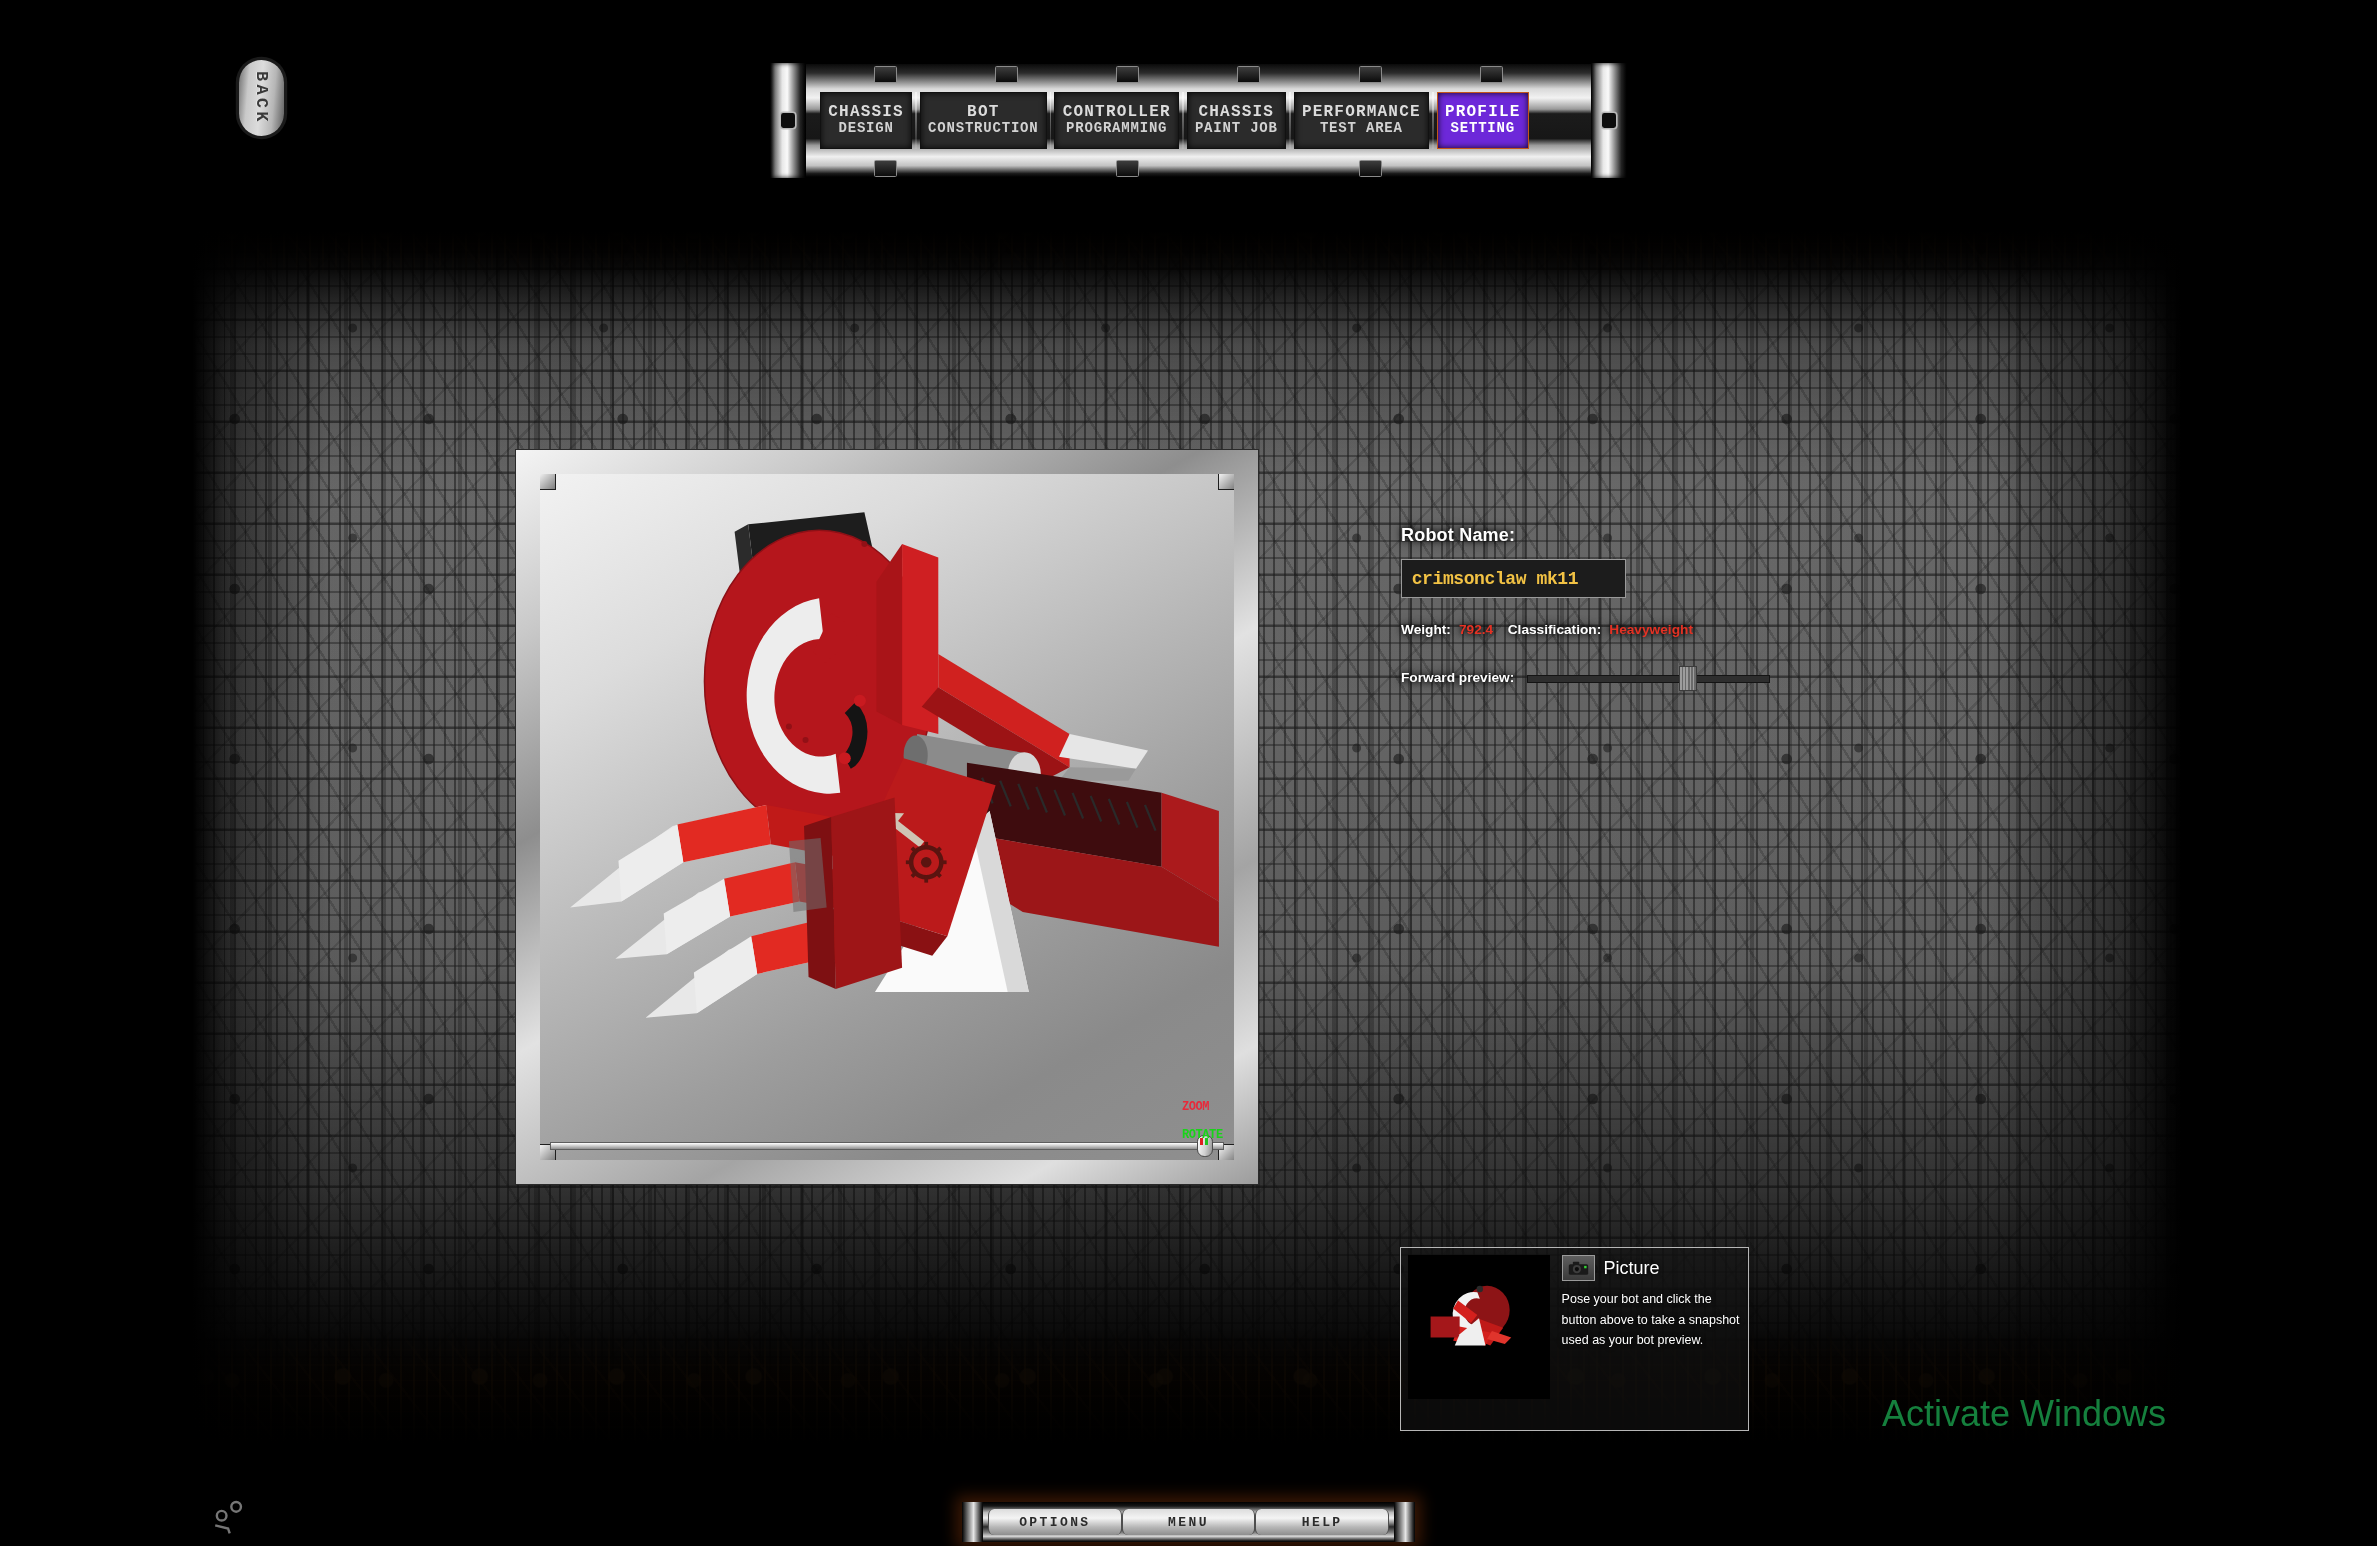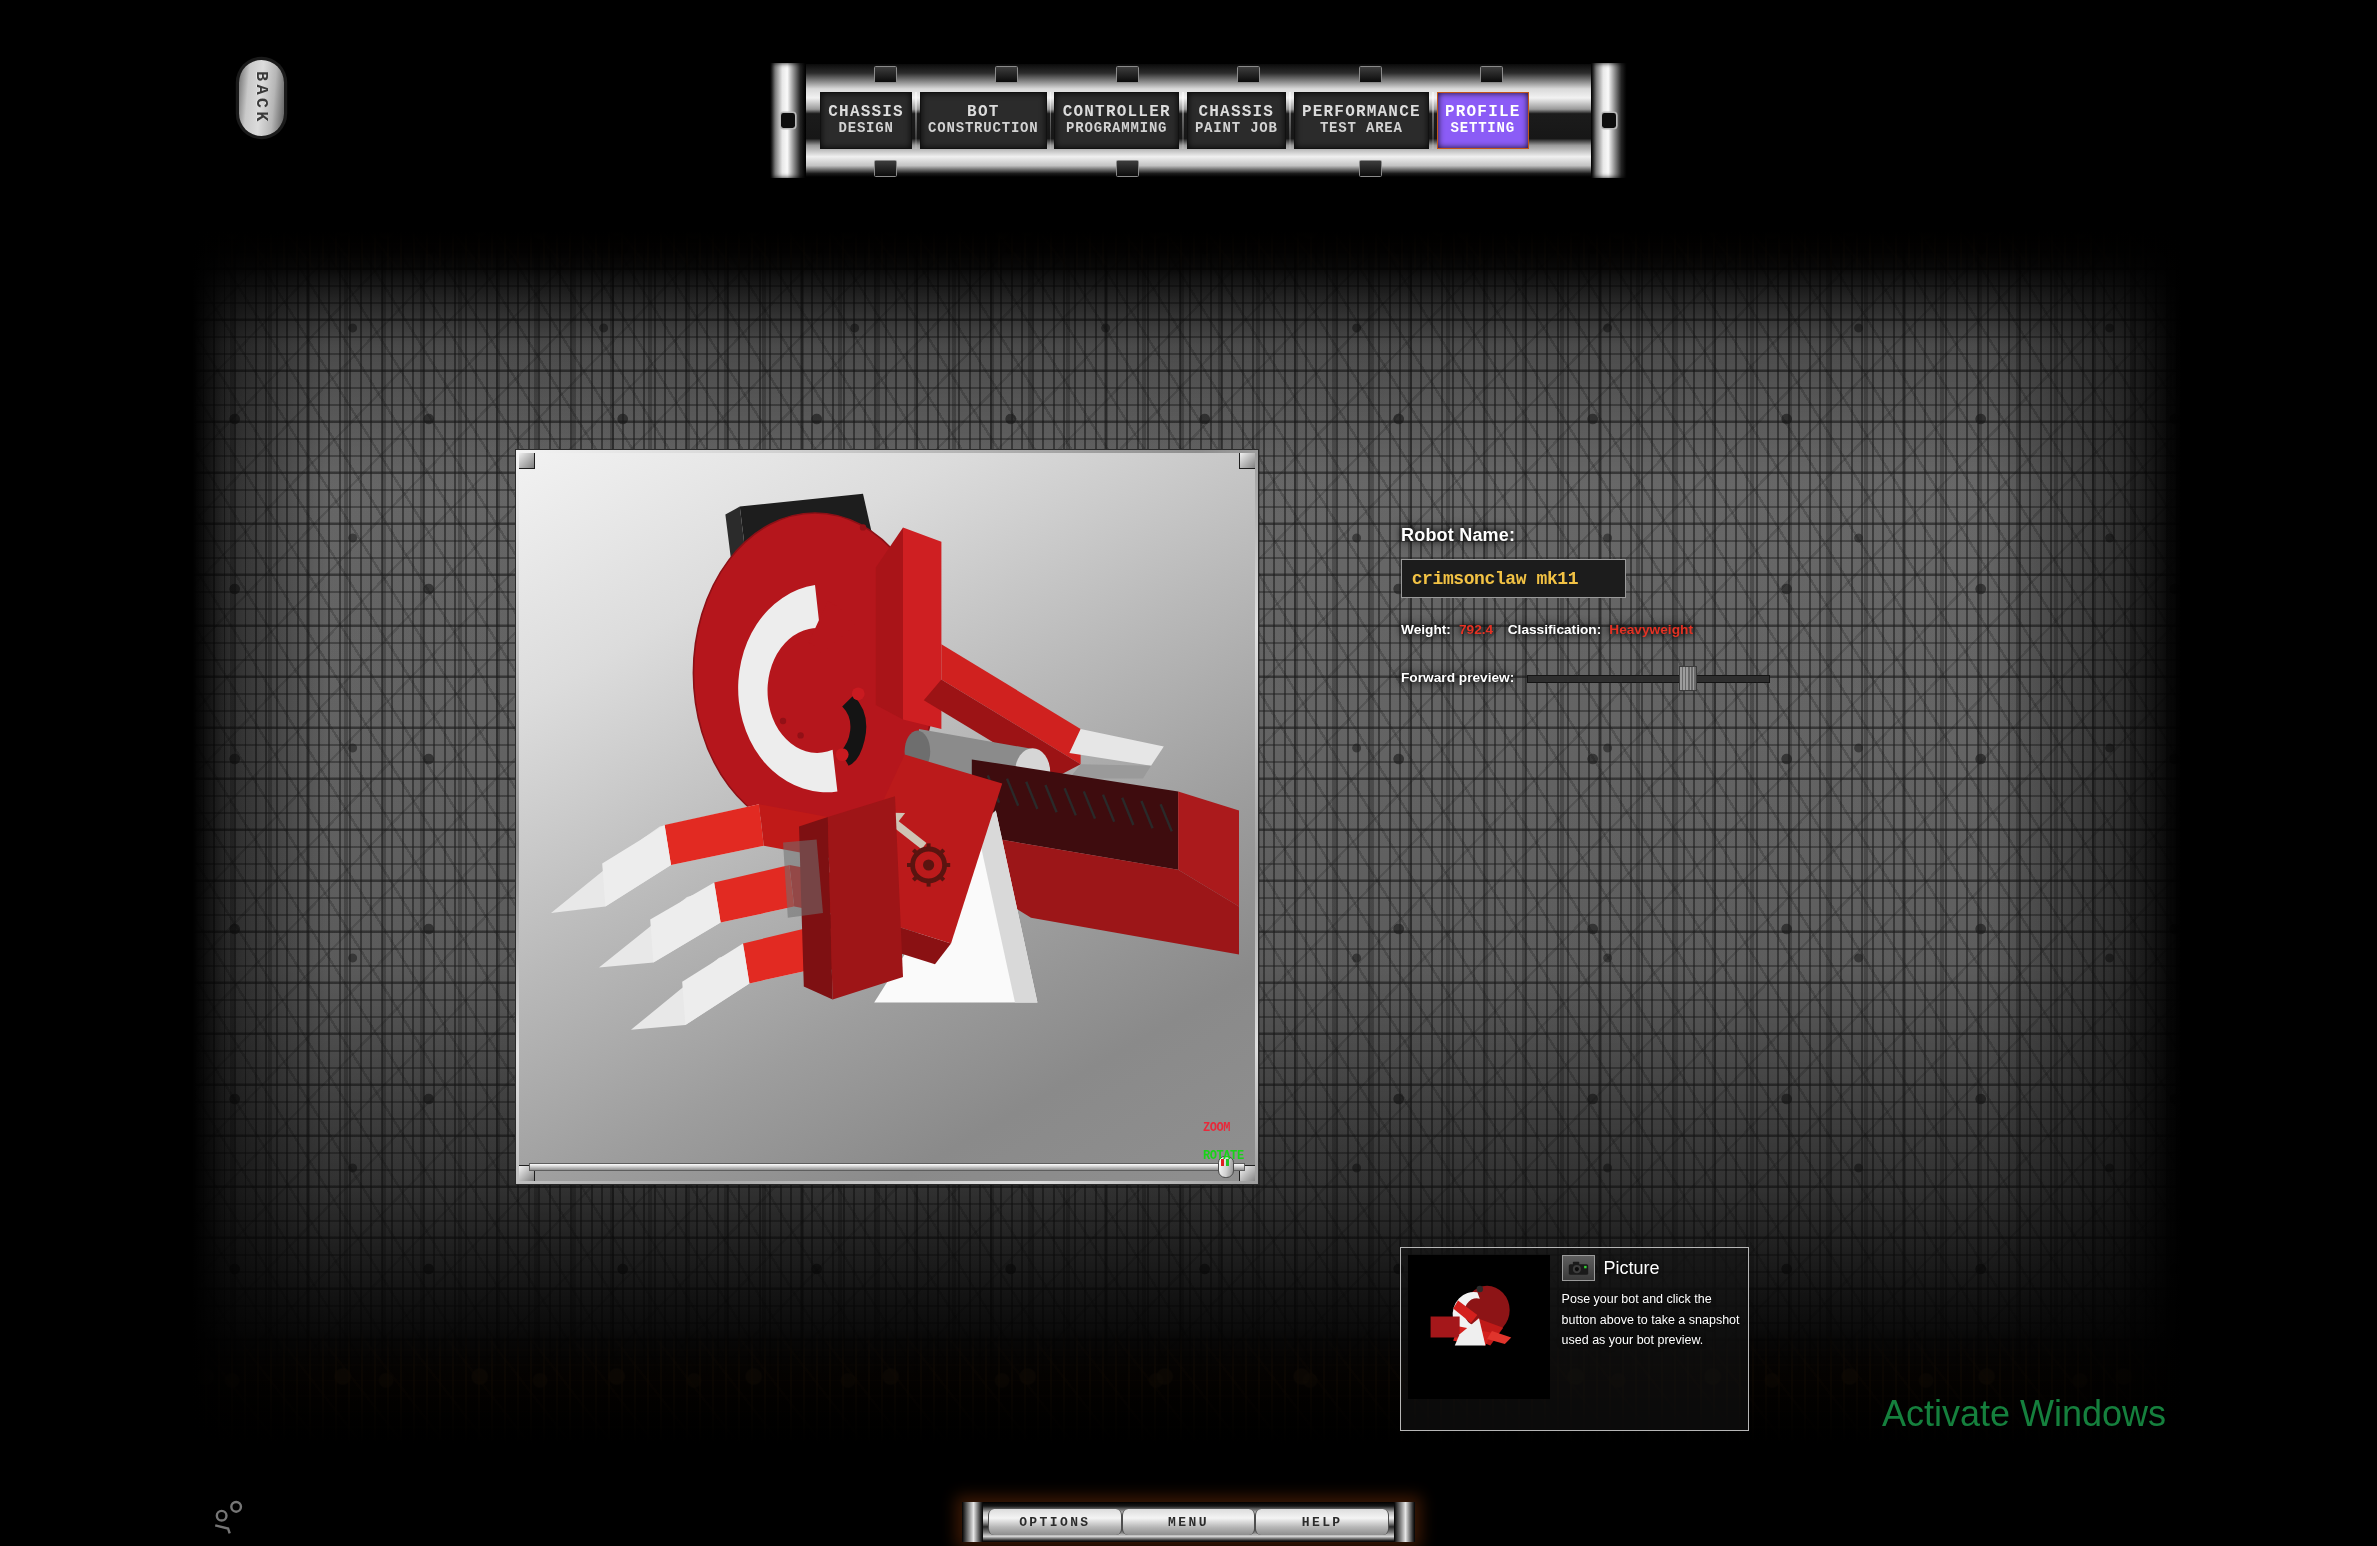--- a/index.html
+++ b/index.html
@@ -29,21 +29,21 @@
   .nav-bolt{position:absolute;width:21px;height:14.6px;background:linear-gradient(180deg,#3d3d3d,#0b0b0b);
     border:0.8px solid #8a8a8a;border-radius:1.6px;}
   #tab-row{position:absolute;left:50px;top:29px;right:50px;height:57px;display:flex;gap:3px;align-items:stretch;text-align:right;}
   .tab{flex:0 0 auto;background:#2b2b2b;border:0.8px solid #111;display:flex;flex-direction:column;
     align-items:center;justify-content:center;cursor:pointer;padding:0 7.3px;
     box-shadow:inset 0 0 6.5px rgba(0,0,0,.85);}
   .tab .l1{font-family:"Liberation Mono",monospace;font-size:16px;font-weight:bold;color:#dcdcdc;
     letter-spacing:1.2px;line-height:1.04;white-space:nowrap;}
   .tab .l2{font-family:"Liberation Mono",monospace;font-size:14px;font-weight:bold;color:#d2d2d2;
     letter-spacing:0.8px;line-height:1.12;white-space:nowrap;}
-  .tab.active{background:#8b5cf6;border-color:#c4561a;}
+  .tab.active{background:#6d28d9;border-color:#c4561a;}
   .tab.active .l1,.tab.active .l2{color:#fff;}
   .tab-sep{width:1.6px;background:linear-gradient(180deg,rgba(255,255,255,.55),rgba(255,255,255,.08));}
 
   
   #content{position:absolute;left:192px;top:181px;width:1989px;height:1262px;
     background:#0c0c0c;overflow:hidden;}
   
   #pcb{position:absolute;inset:0;
     background-color:#6c6c6c;
     background-image:
@@ -77,21 +77,21 @@
     background-size:auto,auto,auto,137px 97px,154px 97px,auto;}
   .amber-band.top{top:0;
     -webkit-mask-image:linear-gradient(180deg,#000 0%,#000 62%,rgba(0,0,0,0) 100%);
     mask-image:linear-gradient(180deg,#000 0%,#000 62%,rgba(0,0,0,0) 100%);}
   .amber-band.bot{bottom:0;height:113px;
     -webkit-mask-image:linear-gradient(0deg,#000 0%,#000 55%,rgba(0,0,0,0) 100%);
     mask-image:linear-gradient(0deg,#000 0%,#000 55%,rgba(0,0,0,0) 100%);}
 
   
   #viewport{position:absolute;left:323px;top:268px;width:744px;height:736px;}
-  #vp-frame{position:absolute;inset:0;padding:3px;box-sizing:border-box;
+  #vp-frame{position:absolute;inset:0;padding:24px;box-sizing:border-box;
     background:linear-gradient(150deg,#f4f4f4 0%,#c9c9c9 16%,#8e8e8e 34%,#e2e2e2 52%,#a4a4a4 72%,#dfdfdf 88%,#9c9c9c 100%);
     border:1.6px solid #2a2a2a;}
   #vp-stage{position:relative;width:100%;height:100%;overflow:hidden;
     background:linear-gradient(150deg,#f2f2f2 0%,#dcdcdc 22%,#b9b9b9 46%,#9d9d9d 66%,#8a8a8a 82%,#8f8f8f 100%);}
   .vp-corner{position:absolute;width:16px;height:16px;
     background:linear-gradient(135deg,#f6f6f6,#7d7d7d);border:1.6px solid #1e1e1e;z-index:6;}
   .vp-corner.tl{left:-1.6px;top:-1.6px;} .vp-corner.tr{right:-1.6px;top:-1.6px;}
   .vp-corner.bl{left:-1.6px;bottom:-1.6px;} .vp-corner.br{right:-1.6px;bottom:-1.6px;}
   #zoom-slider{position:absolute;left:9.7px;right:9.7px;bottom:8px;height:14.6px;z-index:7;}
   #zoom-track{position:absolute;left:0;right:0;top:4.9px;height:5.7px;

